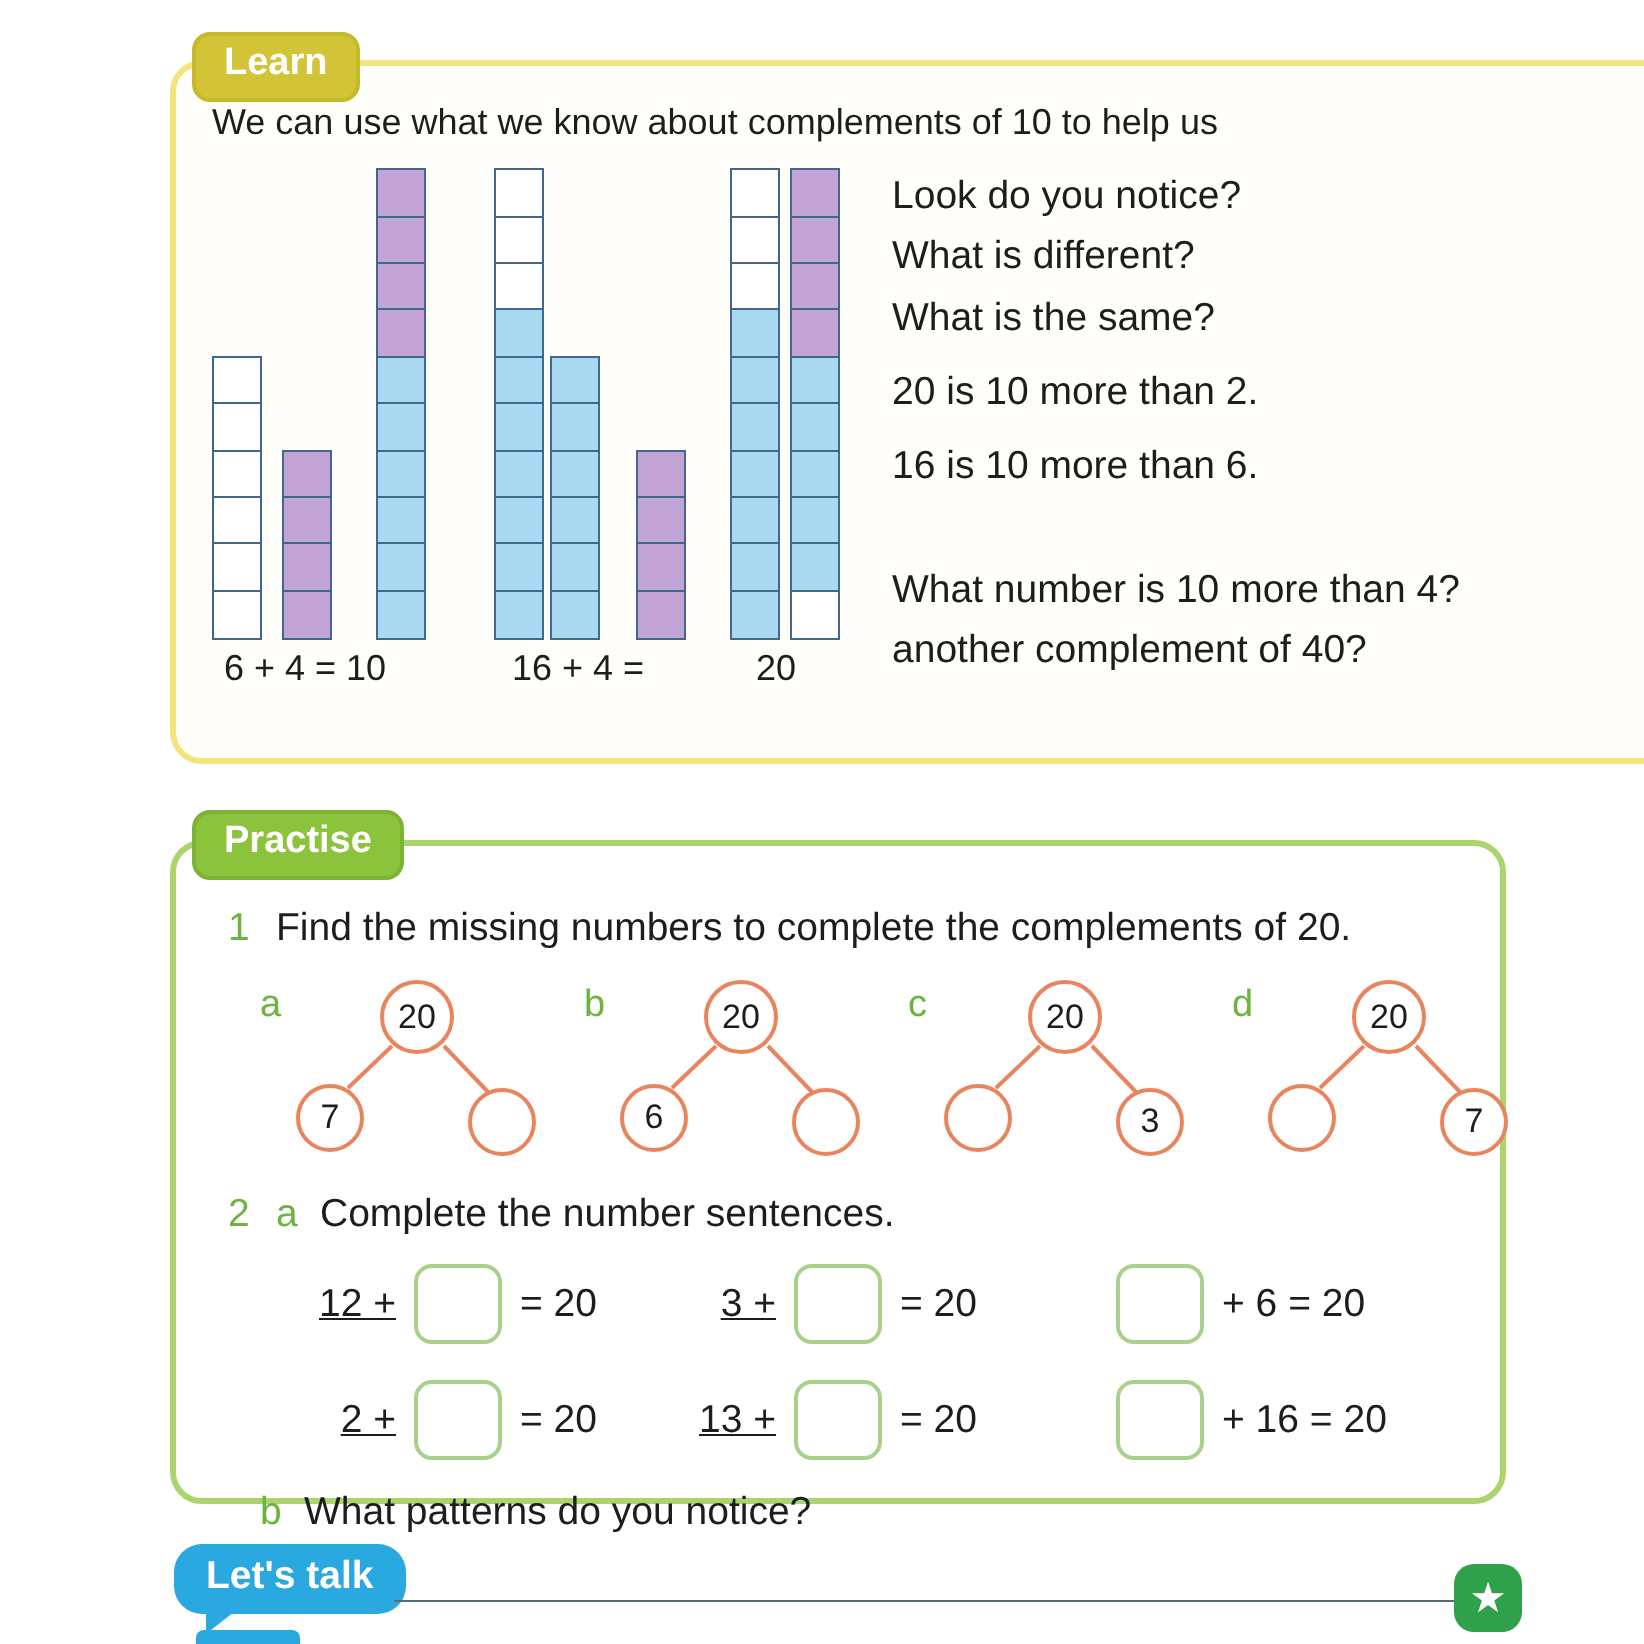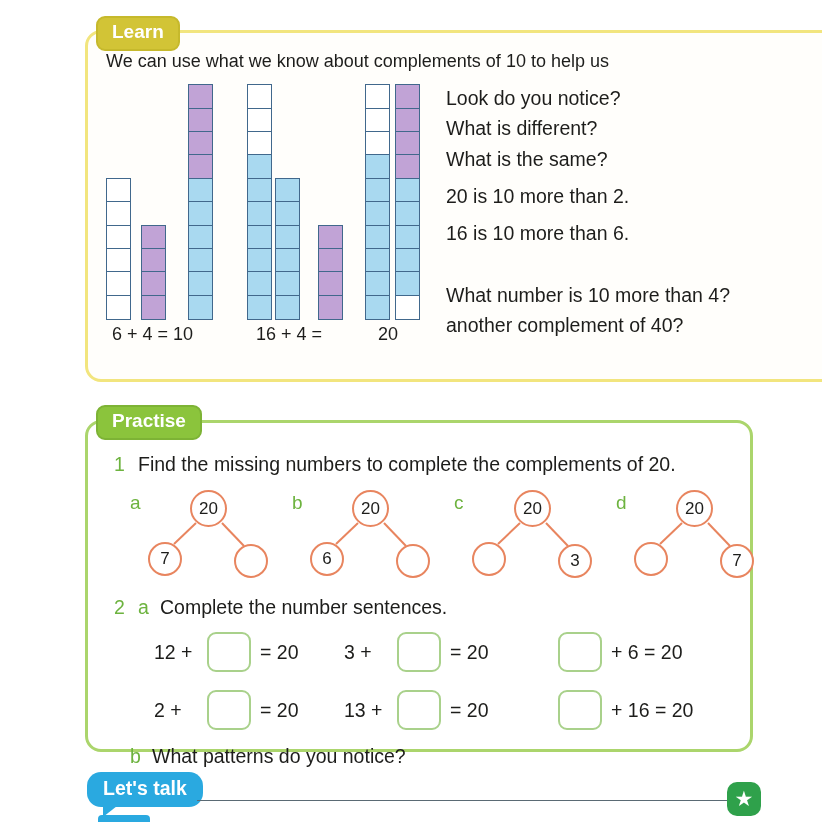--- a/index.html
+++ b/index.html
@@ -68,21 +68,21 @@
   .bcircle {
     position:absolute; background:#fff; border:2px solid #e8855f; border-radius:50%;
     display:flex; align-items:center; justify-content:center; font-size:17px; box-sizing:border-box;
   }
   .b-whole { left:42px; top:0; width:37px; height:37px; }
   .b-left  { left:0;    top:52px; width:34px; height:34px; }
   .b-right { left:86px; top:54px; width:34px; height:34px; }
 
   .sentences { display:grid; grid-template-columns:190px 205px 225px; row-gap:16px; margin:12px 0 0 50px; }
   .cell { display:flex; align-items:center; gap:9px; font-size:19.5px; height:42px; }
-  .before { min-width:44px; text-align:left; }
+  .before { min-width:44px; text-align:right;text-decoration:underline; }
   .before:empty { min-width:0; }
   .abox { width:40px; height:36px; border:2px solid #a9d18b; border-radius:9px; background:#fff; flex:0 0 auto; }
   .b-part-row { margin-top:14px; padding-left:26px; }
 
   
   .talk-row { position:absolute; left:85px; top:770px; width:668px; height:52px; }
   .bubble {
     position:absolute; left:2px; top:2px; background:#2aa9e0; color:#fff;
     font-size:19.5px; font-weight:bold; padding:5px 16px 7px; border-radius:14px;
   }

